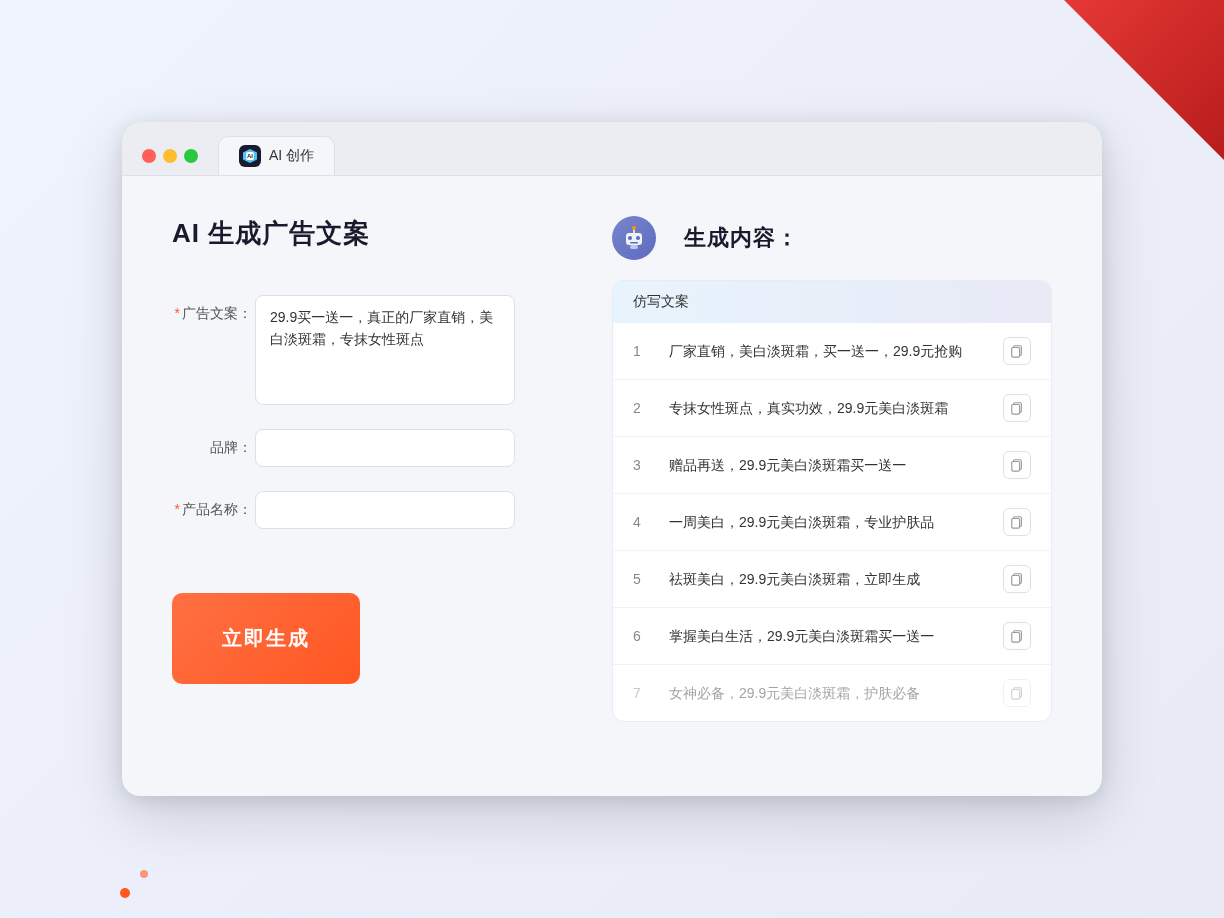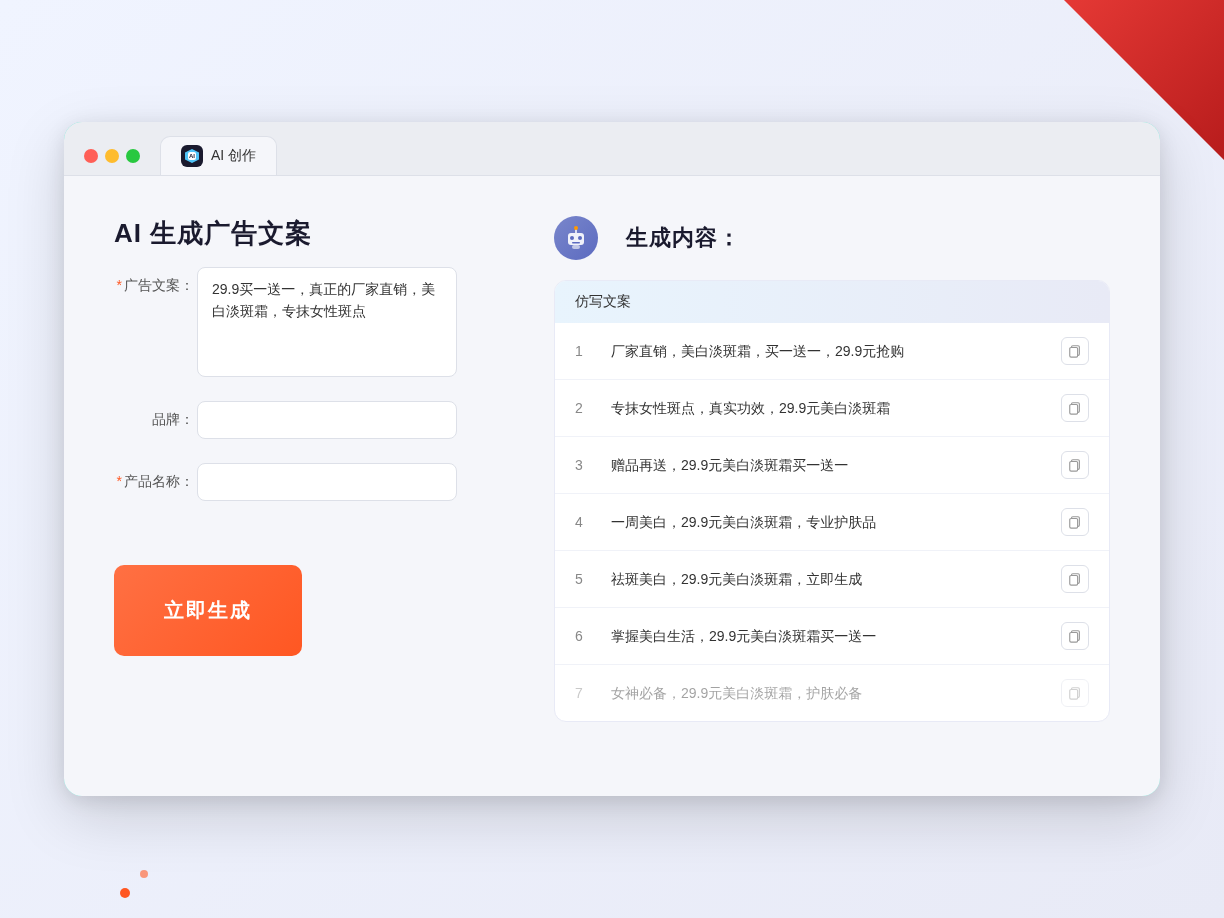--- a/index.html
+++ b/index.html
@@ -43,21 +43,21 @@
       width: 8px;
       height: 8px;
       border-radius: 50%;
       background: #ff7043;
       opacity: 0.7;
       z-index: 0;
     }
 
     
     .browser-window {
-      width: 1096px;
+      width: 980px;
       background: #5eead4;
       border-radius: 18px;
       box-shadow: 0 20px 60px rgba(0,0,0,0.15), 0 4px 20px rgba(0,0,0,0.1);
       overflow: hidden;
       position: relative;
       z-index: 1;
     }
 
     
     .browser-chrome {
@@ -149,21 +149,21 @@
 
     
     .left-panel {
       flex: 0 0 380px;
     }
 
     .main-title {
       font-size: 26px;
       font-weight: 700;
       color: #1a1a2e;
-      margin-bottom: 16px;
+      margin-bottom: 44px;
       letter-spacing: 1px;
     }
 
     .form-group {
       display: flex;
       align-items: flex-start;
       margin-bottom: 24px;
       gap: 3px;
     }
 

